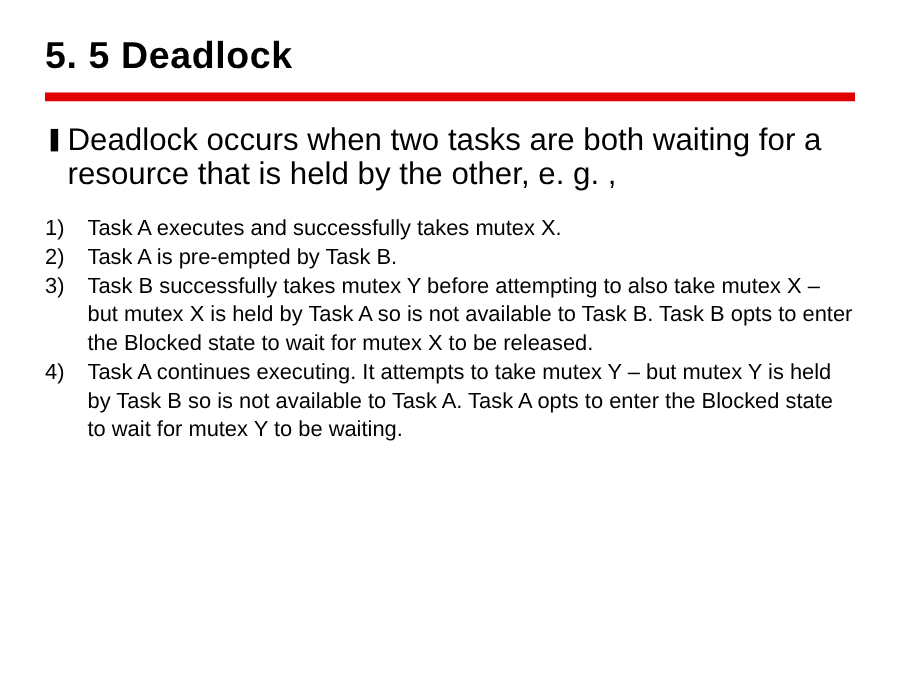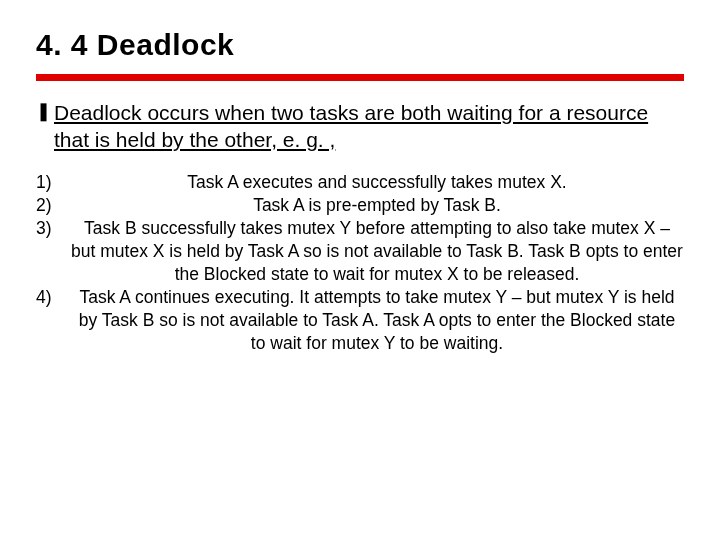--- a/index.html
+++ b/index.html
@@ -30,48 +30,46 @@
   }
   .bullet-icon {
     width: 18px;
     flex: 0 0 18px;
     font-size: 18px;
     line-height: 24px;
     color: #000;
     font-family: "Arial", sans-serif;
   }
   .intro-text {
-    font-size: 21px;
+    font-size: 25px;
     line-height: 27px;
-    text-decoration: underline;
   }
   .steps {
     list-style: none;
     counter-reset: step;
   }
   .steps li {
     display: flex;
     font-size: 17.5px;
     line-height: 23px;
     margin-bottom: 0px;
   }
   .step-num {
     flex: 0 0 34px;
     text-align: left;
     padding-left: 0;
   }
   .step-text {
     flex: 1;
-    text-align: center;
   }
 </style>
 </head>
 <body>
 
-<div class="title">4. 4 Deadlock</div>
+<div class="title">5. 5 Deadlock</div>
 <div class="redline"></div>
 
 <div class="intro-row">
   <div class="bullet-icon">❚</div>
   <div class="intro-text">Deadlock occurs when two tasks are both waiting for a resource that is held by the other, e. g. ,</div>
 </div>
 
 <ol class="steps">
   <li>
     <span class="step-num">1)</span>

